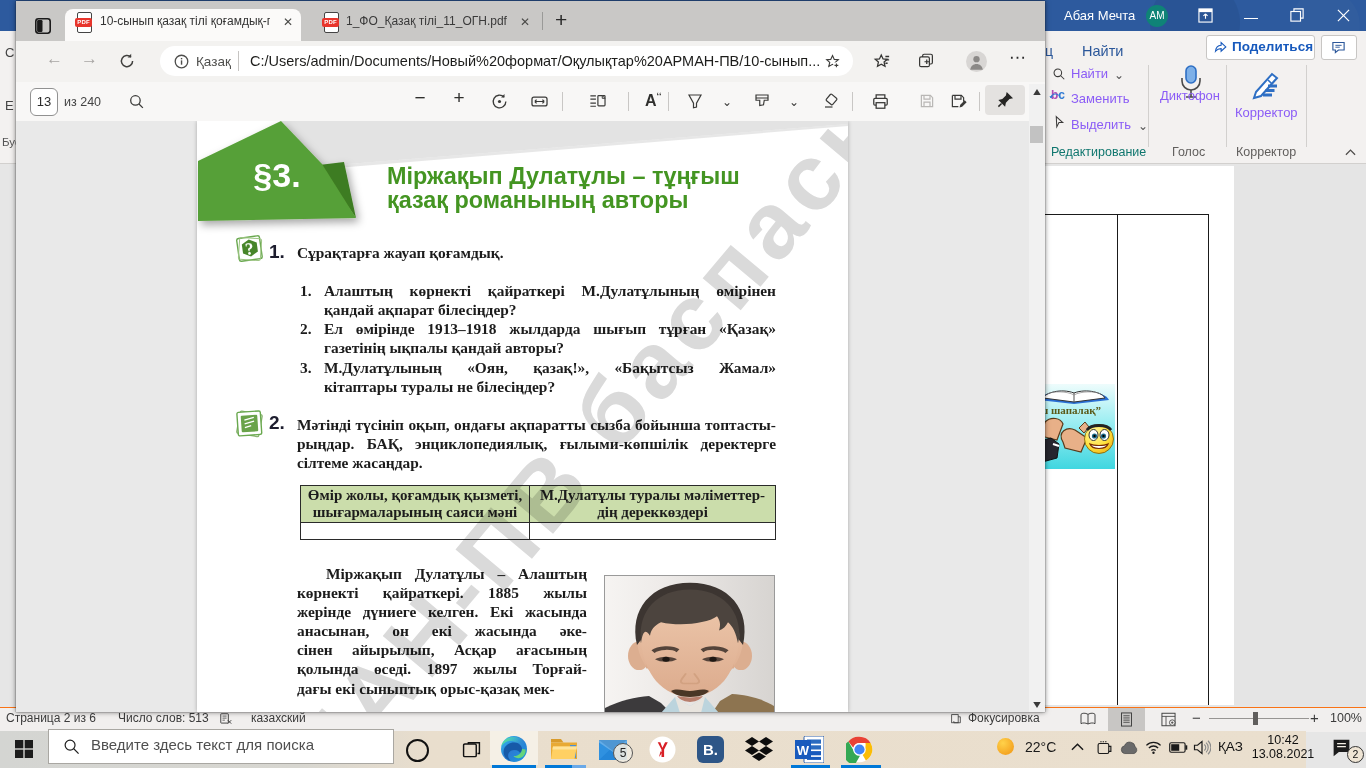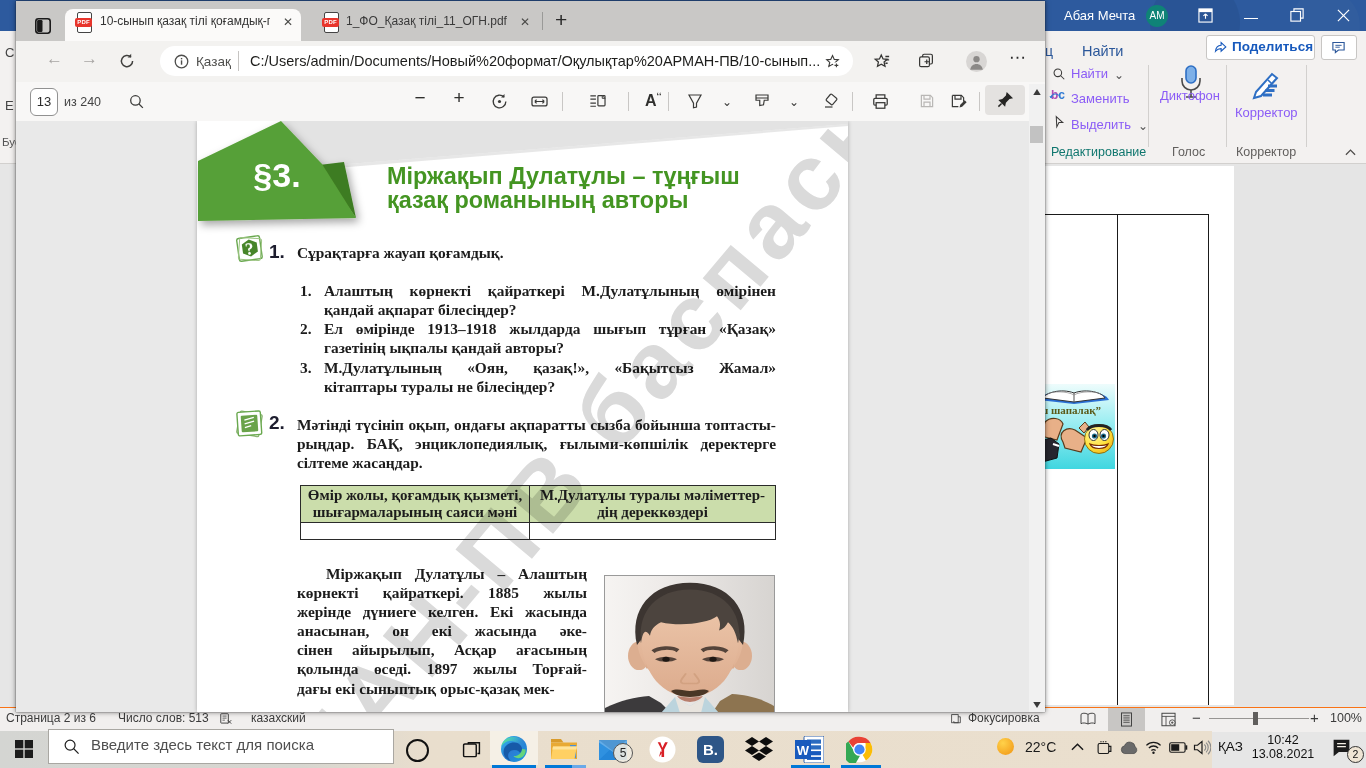--- a/index.html
+++ b/index.html
@@ -43,21 +43,21 @@
   .jl{text-align:justify;text-align-last:justify;}
   .jl.last{text-align-last:left;}
   #eaddr{left:0;top:40px;width:1029px;height:41px;background:#f3f2f0;}
   #etool{left:0;top:81px;width:1029px;height:39px;background:#f8f7f6;border-bottom:1px solid #dddbd9;}
   #econtent{left:0;top:120px;width:1013px;height:591px;background:#e9e9e9;overflow:hidden;}
   #escroll{left:1013px;top:83px;width:16px;height:628px;background:#f1f1f1;}
   
   #page{left:181px;top:0px;width:651px;height:591px;background:#fff;overflow:hidden;
         font-family:"Liberation Serif",serif;box-shadow:0 0 4px rgba(0,0,0,.28);}
   
-  #taskbar{left:0;top:731px;width:1212px;height:37px;
+  #taskbar{left:0;top:731px;width:1306px;height:37px;
      background:linear-gradient(90deg,#d4d5d2 0,#d7d6d0 300px,#e9decd 430px,#eadfce 100%);}
 </style>
 </head>
 <body>
   <div class="abs" id="word">
     <div class="abs" id="wtitle">
       <div class="abs" style="left:1150px;top:-22px;width:90px;height:90px;border-radius:50%;background:#27508e;opacity:.55"></div>
       <div class="abs" style="left:1290px;top:-10px;width:70px;height:70px;border-radius:50%;background:#335f9f;opacity:.6"></div>
       <div class="abs" style="left:1064px;top:8px;font-size:13px;color:#fff">Абая Мечта</div>
       <div class="abs" style="left:1146px;top:5px;width:22px;height:22px;border-radius:50%;background:#0f8377;color:#fff;font-size:10px;text-align:center;line-height:22px">AM</div>

